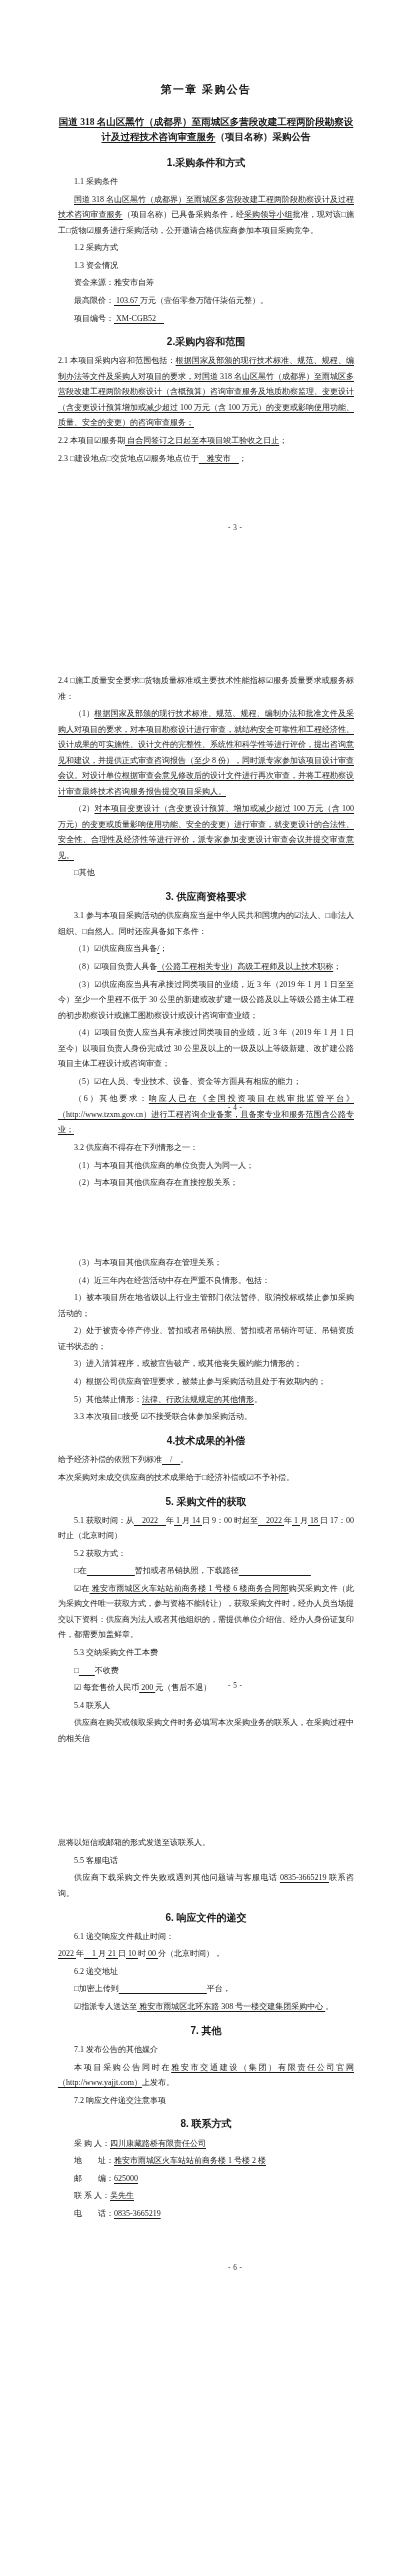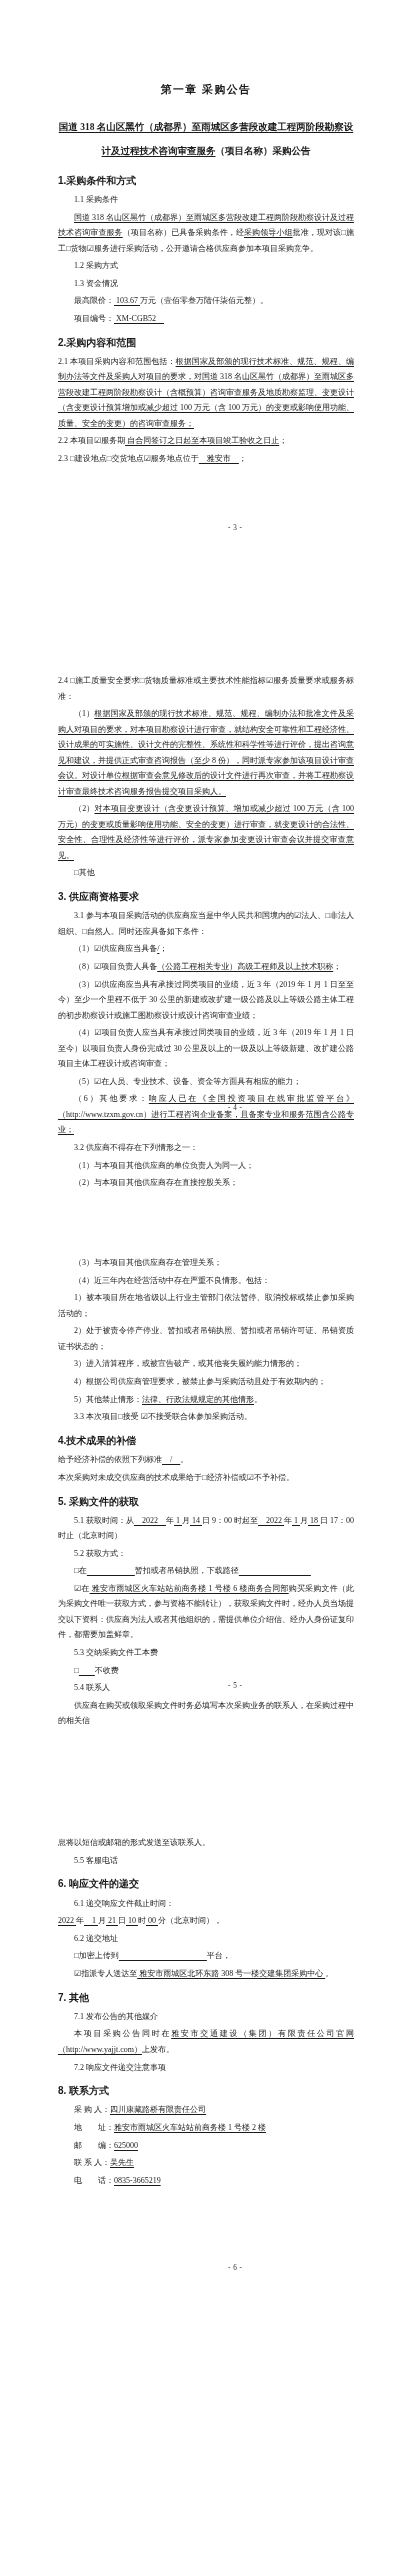--- a/index.html
+++ b/index.html
@@ -1,40 +1,41 @@
 <!DOCTYPE html>
 <html style="font-size:8.2px"><head>
 <meta charset="utf-8">
 <style>
   html,body{margin:0;padding:0;background:#ffffff;}
   .canvas{position:relative;width:412px;height:2913px;background:#ffffff;overflow:hidden;
           font-family:"Liberation Serif","DejaVu Serif",serif;color:#1b1b1b;}
   .page{position:absolute;left:58px;width:296px;margin-top:10px;}
   .chapter-title{font-family:"Liberation Sans","DejaVu Sans",sans-serif;font-weight:bold;
           font-size:10.8px;text-align:center;letter-spacing:1.5px;margin:3.1px 0 17.5px;}
-  .doc-title{font-weight:bold;font-size:9.5px;line-height:24px;text-align:center;margin:0 0 11.3px;}
+  .doc-title{font-weight:bold;font-size:9.5px;line-height:15px;text-align:center;margin:0 0 11.3px;}
   .section-heading{font-family:"Liberation Sans","DejaVu Sans",sans-serif;font-weight:bold;
-          font-size:10px;margin:9.3px 0 4.1px;}
+          font-size:10px;margin:9.3px 0 4.1px;text-align:center;}
   .para{font-size:8px;line-height:15.5px;text-align:justify;text-indent:2em;margin:2.1px 0;}
   .para.noindent{text-indent:0;}
   u{text-decoration:underline;text-underline-offset:2.1px;text-decoration-thickness:0.5px;}
   .page-num{position:absolute;bottom:0;left:170px;font-size:7.2px;color:#2a2a2a;letter-spacing:0.5px;}
 </style>
 </head>
 <body>
 
 <div class="canvas" id="canvas">
     <div class="page" style="top: 70px; height: 452px;">
       <div class="chapter-title"><span>第一章  采购公告</span></div>
       <div class="doc-title"><u>国道 318 名山区黑竹（成都界）至雨城区多营段改建工程两阶段勘察设计及过程技术咨询审查服务</u><span>（项目名称）采购公告</span></div>
       <div class="section-heading"><span>1.采购条件和方式</span></div>
       <div class="para"><span>1.1 采购条件</span></div>
       <div class="para"><u>国道 318 名山区黑竹（成都界）至雨城区多营段改建工程两阶段勘察设计及过程技术咨询审查服务</u><span>（项目名称）已具备采购条件，经</span><u>采购领导小组</u><span>批准，现对该□施工□货物☑服务进行采购活动，公开邀请合格供应商参加本项目采购竞争。</span></div>
       <div class="para"><span>1.2 采购方式</span></div>
       <div class="para"><span>1.3 资金情况</span></div>
+      <div class="para"><span>资金来源：雅安市自筹</span></div>
       <div class="para"><span>最高限价：</span><u> 103.67 </u><span>万元（壹佰零叁万陆仟柒佰元整）。</span></div>
       <div class="para"><span>项目编号：</span><u> XM-CGB52　</u></div>
       <div class="section-heading"><span>2.采购内容和范围</span></div>
       <div class="para noindent"><span>2.1 本项目采购内容和范围包括：</span><u>根据国家及部颁的现行技术标准、规范、规程、编制办法等文件及采购人对项目的要求，对国道 318 名山区黑竹（成都界）至雨城区多营段改建工程两阶段勘察设计（含概预算）咨询审查服务及地质勘察监理、变更设计（含变更设计预算增加或减少超过 100 万元（含 100 万元）的变更或影响使用功能、质量、安全的变更）的咨询审查服务；</u></div>
       <div class="para noindent"><span>2.2 本项目☑服务期</span><u> 自合同签订之日起至本项目竣工验收之日止</u><span>；</span></div>
       <div class="para noindent"><span>2.3 □建设地点□交货地点☑服务地点位于</span><u>　雅安市　</u><span>；</span></div>
       <div class="page-num">- 3 -</div>
     </div>
     <div class="page" style="top: 661px; height: 441px;">
       <div class="para noindent"><span>2.4 □施工质量安全要求□货物质量标准或主要技术性能指标☑服务质量要求或服务标准：</span></div>
@@ -66,27 +67,29 @@
       <div class="section-heading"><span>4.技术成果的补偿</span></div>
       <div class="para noindent"><span>给予经济补偿的依照下列标准</span><u>　/　</u><span>。</span></div>
       <div class="para noindent"><span>本次采购对未成交供应商的技术成果给于□经济补偿或☑不予补偿。</span></div>
       <div class="section-heading"><span>5. 采购文件的获取</span></div>
       <div class="para"><span>5.1 获取时间：从</span><u>　2022　</u><span>年</span><u> 1 </u><span>月</span><u> 14 </u><span>日 9：00 时起至</span><u>　2022 </u><span>年</span><u> 1 </u><span>月</span><u> 18 </u><span>日 17：00 时止（北京时间）</span></div>
       <div class="para"><span>5.2 获取方式：</span></div>
       <div class="para"><span>□在</span><u>　　　　　　</u><span>暂扣或者吊销执照，下载路径</span><u>　　　　　　　　　</u></div>
       <div class="para"><span>☑在</span><u> 雅安市雨城区火车站站前商务楼 1 号楼 6 楼商务合同部</u><span>购买采购文件（此为采购文件唯一获取方式，参与资格不能转让），获取采购文件时，经办人员当场提交以下资料：供应商为法人或者其他组织的，需提供单位介绍信、经办人身份证复印件，都需要加盖鲜章。</span></div>
       <div class="para"><span>5.3 交纳采购文件工本费</span></div>
       <div class="para"><span>□</span><u>　　</u><span>不收费</span></div>
+      <div class="para"><span>☑ 每套售价人民币</span><u> 200 </u><span>元（售后不退）</span></div>
       <div class="para"><span>5.4 联系人</span></div>
       <div class="para"><span>供应商在购买或领取采购文件时务必填写本次采购业务的联系人，在采购过程中的相关信</span></div>
       <div class="page-num">- 5 -</div>
     </div>
     <div class="page" style="top: 1823px; height: 439px;">
       <div class="para noindent"><span>息将以短信或邮箱的形式发送至该联系人。</span></div>
       <div class="para"><span>5.5 客服电话</span></div>
+      <div class="para"><span>供应商下载采购文件失败或遇到其他问题请与客服电话 </span><u>0835-3665219 </u><span>联系咨询。</span></div>
       <div class="section-heading"><span>6. 响应文件的递交</span></div>
       <div class="para"><span>6.1 递交响应文件截止时间：</span></div>
       <div class="para noindent"><u> 2022 </u><span>年</span><u>　1 </u><span>月</span><u> 21 </u><span>日</span><u> 10 </u><span>时</span><u> 00 </u><span>分（北京时间），</span></div>
       <div class="para"><span>6.2 递交地址</span></div>
       <div class="para"><span>□加密上传到</span><u>　　　　　　　　　　　</u><span>平台，</span></div>
       <div class="para"><span>☑指派专人送达至</span><u> 雅安市雨城区北环东路 308 号一楼交建集团采购中心 </u><span>。</span></div>
       <div class="section-heading"><span>7. 其他</span></div>
       <div class="para"><span>7.1 发布公告的其他媒介</span></div>
       <div class="para"><span>本项目采购公告同时在</span><u>雅安市交通建设（集团）有限责任公司官网（http://www.yajjt.com）</u><span>上发布。</span></div>
       <div class="para"><span>7.2 响应文件递交注意事项</span></div>

